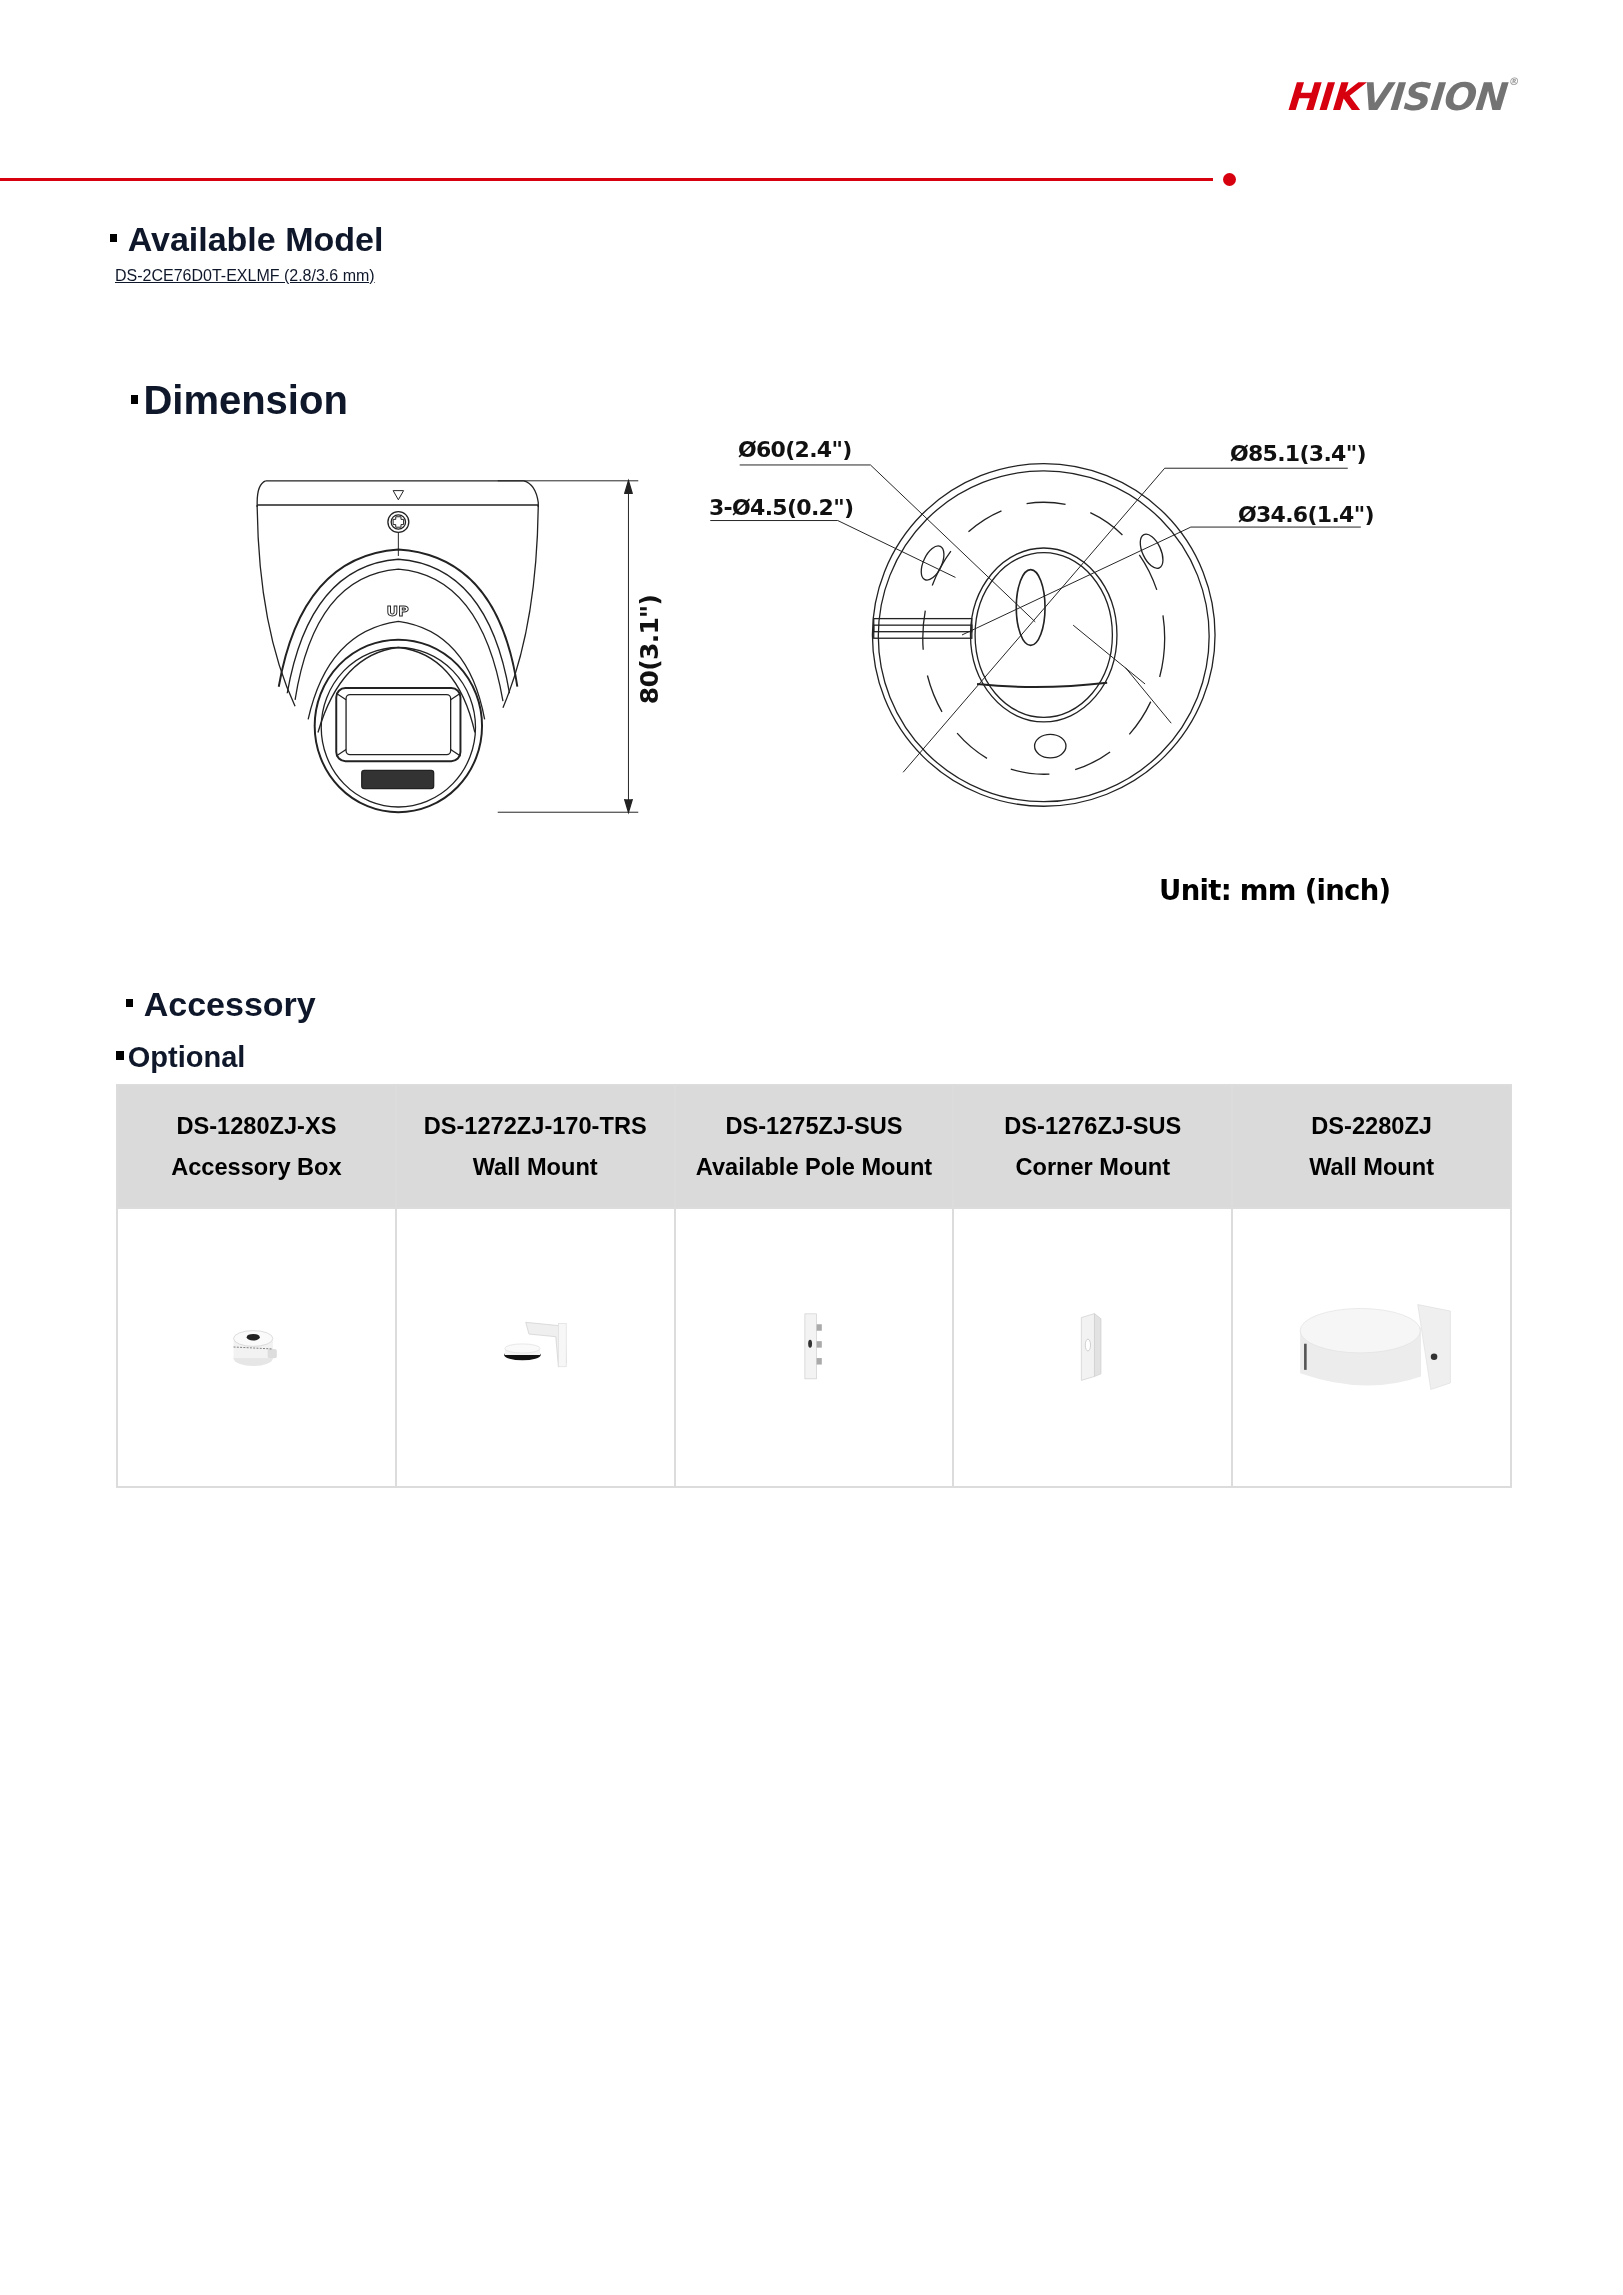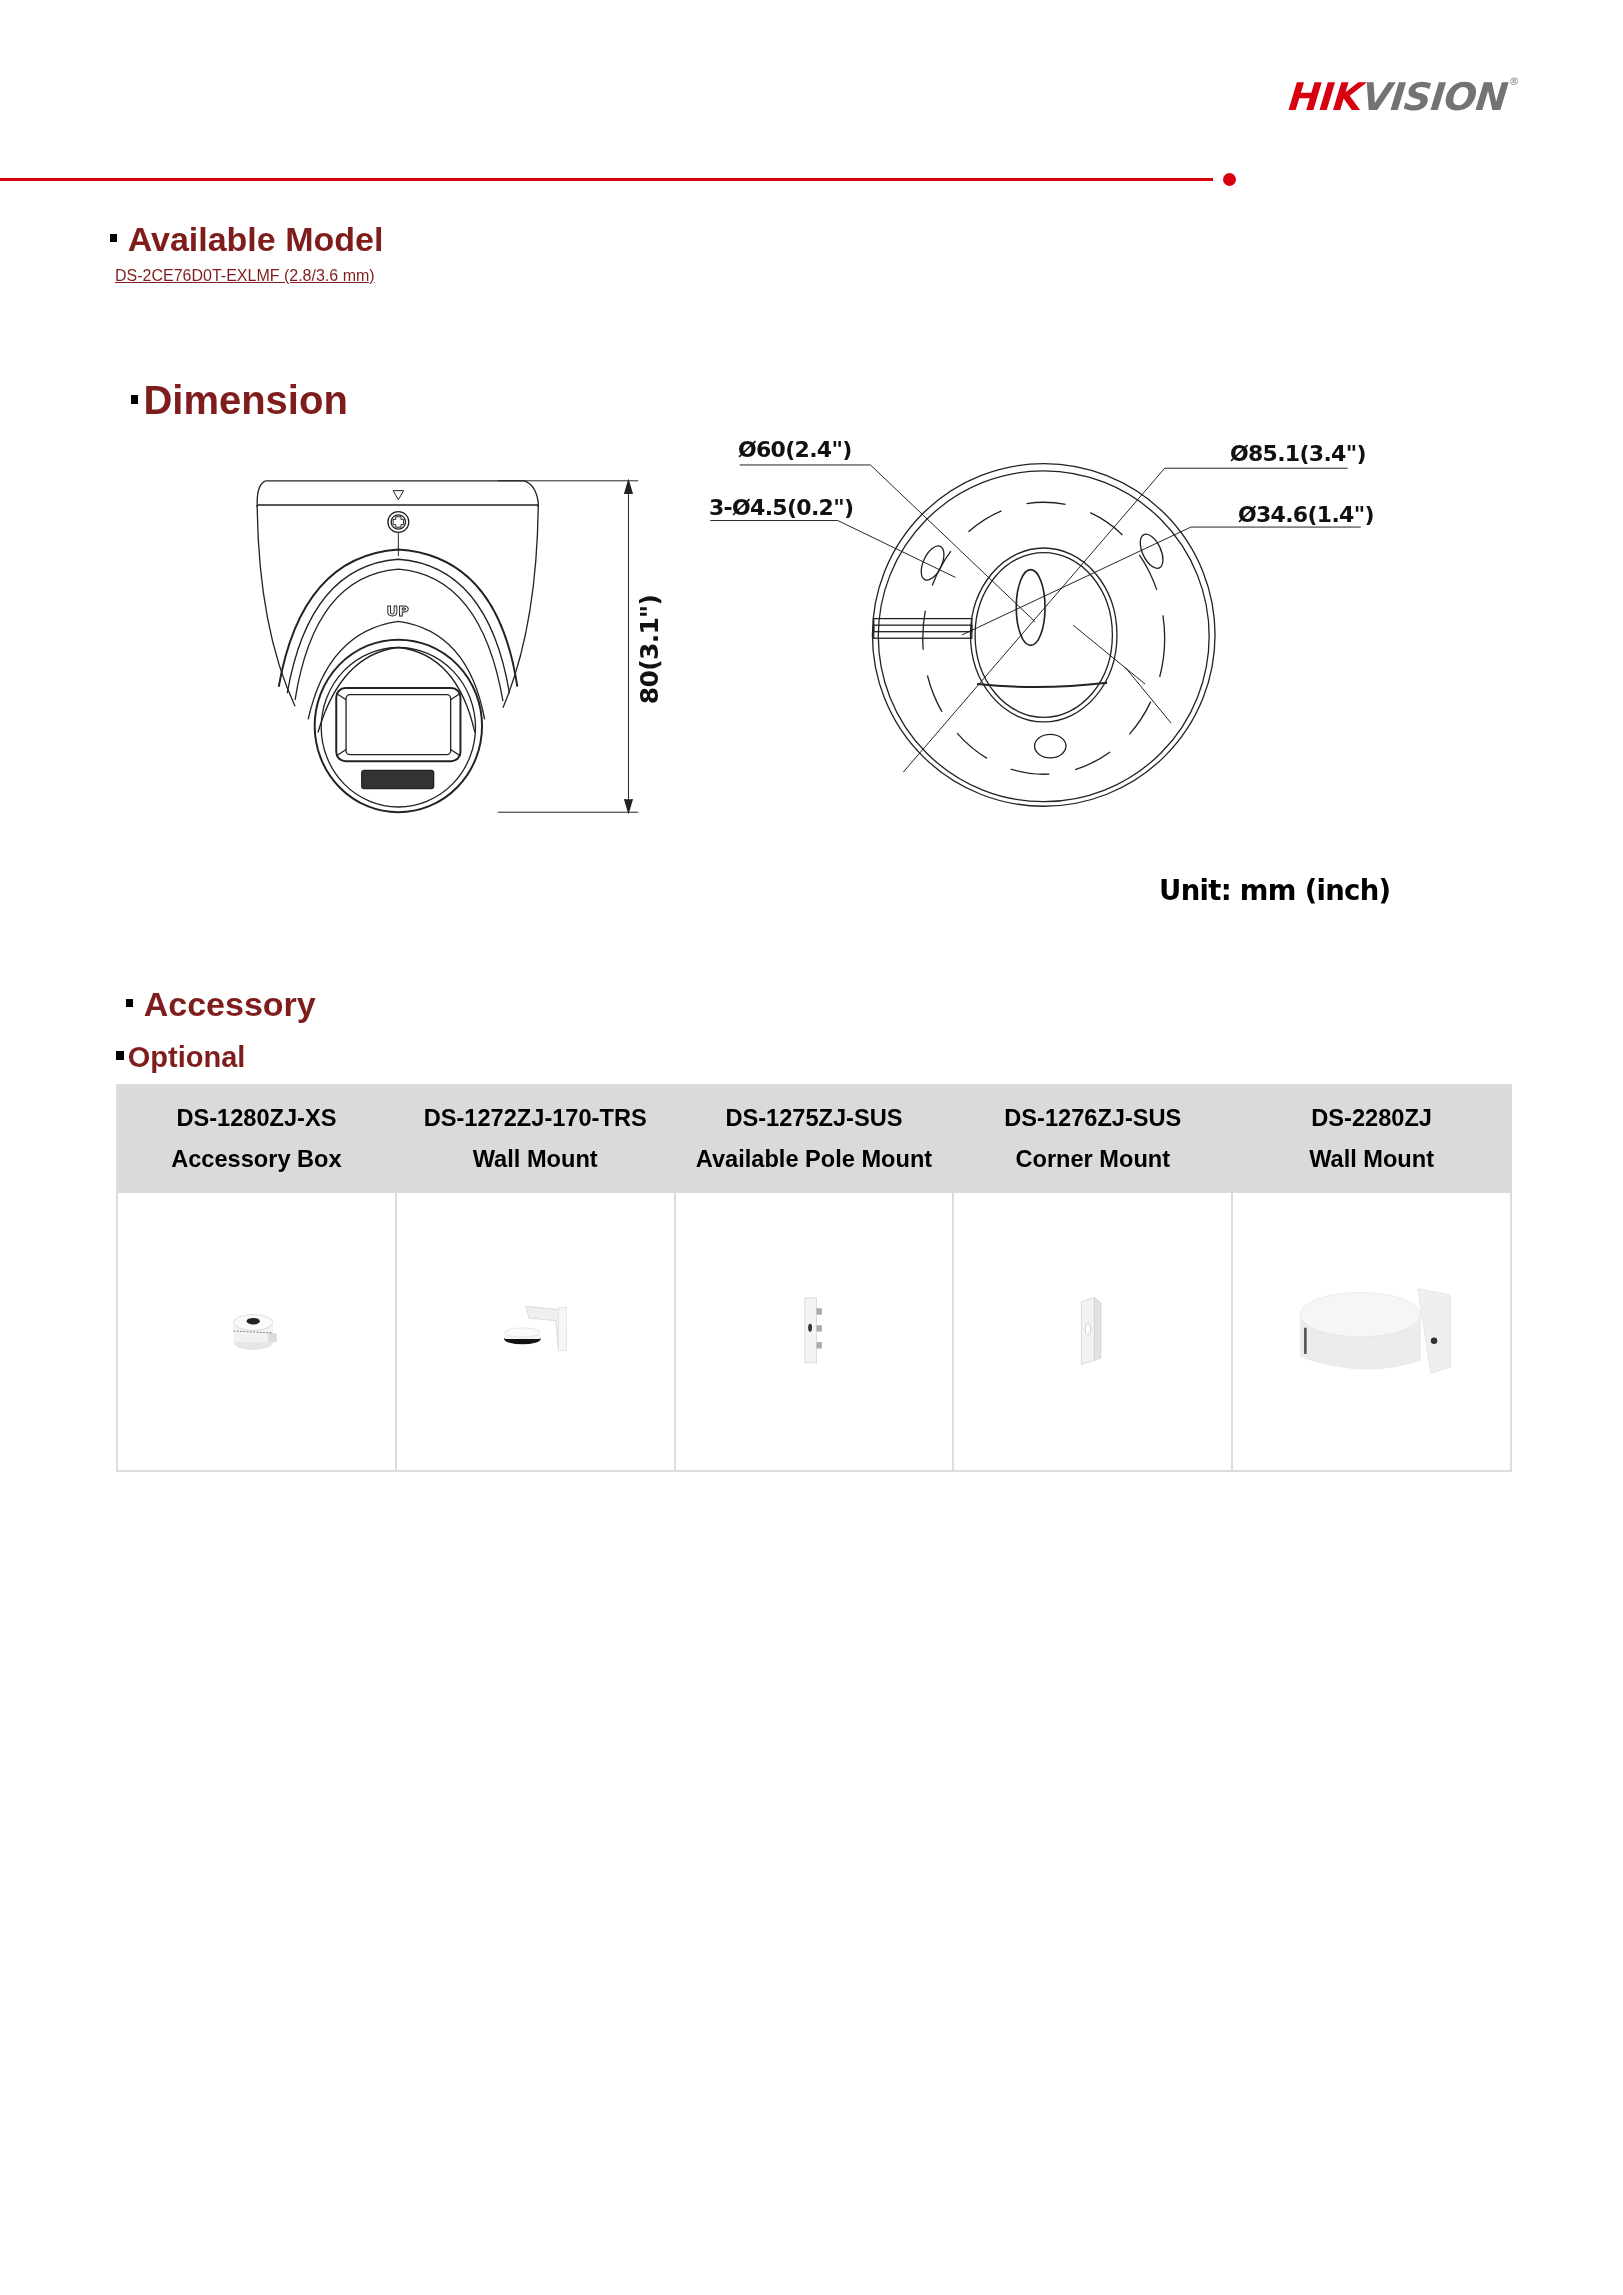--- a/index.html
+++ b/index.html
@@ -7,36 +7,36 @@
            font-family:"Liberation Sans", sans-serif; color:#000; }
     .abs { position:absolute; }
     .logo { left:1289px; top:75px; font-family:"DejaVu Sans", sans-serif; font-weight:bold;
             font-style:italic; font-size:38px; letter-spacing:-0.7px; transform:skewX(-6deg); }
     .logo .hik { color:#d7000f; }
     .logo .vision { color:#737373; }
     .logo .reg { color:#9a9a9a; font-size:10.5px; vertical-align:top; font-style:normal; }
     .redline { left:0; top:178px; width:1213px; height:3.3px; background:#d7000f; }
     .reddot { left:1223px; top:173px; width:13px; height:13px; border-radius:50%; background:#d7000f; }
 
-    .sect { font-family:"Liberation Sans", sans-serif; font-weight:bold; color:#7f1d1d; white-space:nowrap; }
+    .sect { font-family:"Liberation Sans", sans-serif; font-weight:bold; color:#0f172a; white-space:nowrap; }
     .bullet { display:inline-block; width:7.2px; height:8.5px; background:#000; vertical-align:middle; margin-right:10.5px; position:relative; top:-3.9px;}
     .h-avail { left:110px; top:220px; font-size:34px; }
     .model-line { left:115px; top:267px; font-size:16px; font-weight:normal;text-decoration:underline; }
     .h-dim { left:131px; top:378px; font-size:40px; }
     .h-dim .bullet { margin-right:5.2px; }
     .unit { left:1159px; top:874px; font-size:27.5px; font-weight:bold; font-family:"DejaVu Sans", sans-serif; letter-spacing:-0.7px;text-align:center;}
     .h-acc { left:126px; top:985px; font-size:34px; }
     .h-opt { left:116px; top:1041px; font-size:29px;text-align:right; }
     .h-opt .bullet { margin-right:3.9px; width:7.9px; height:9.2px; }
 
     .dim-label { font-family:"DejaVu Sans", sans-serif; font-weight:bold; font-size:22px; color:#111; white-space:nowrap; letter-spacing:-0.7px; }
 
     table.acc { position:absolute; left:116px; top:1084px; width:1396px; border-collapse:collapse; table-layout:fixed; }
     table.acc th, table.acc td { border:2px solid #dcdcdc; }
-    table.acc th { background:#dadada; height:89px; font-weight:bold; font-size:23.6px; line-height:41px; text-align:center; padding:8px; }
+    table.acc th { background:#dadada; height:89px; font-weight:bold; font-size:23.6px; line-height:41px; text-align:center; padding:16px; }
     table.acc td { height:275px; background:#fff; text-align:center; vertical-align:middle; }
     .prod { display:inline-block; }
   </style>
 </head>
 <body>
 
 <div class="abs logo">
   <span class="hik">HIK</span><span class="vision">VISION</span><span class="reg">®</span>
 </div>
 <div class="abs redline"></div>

